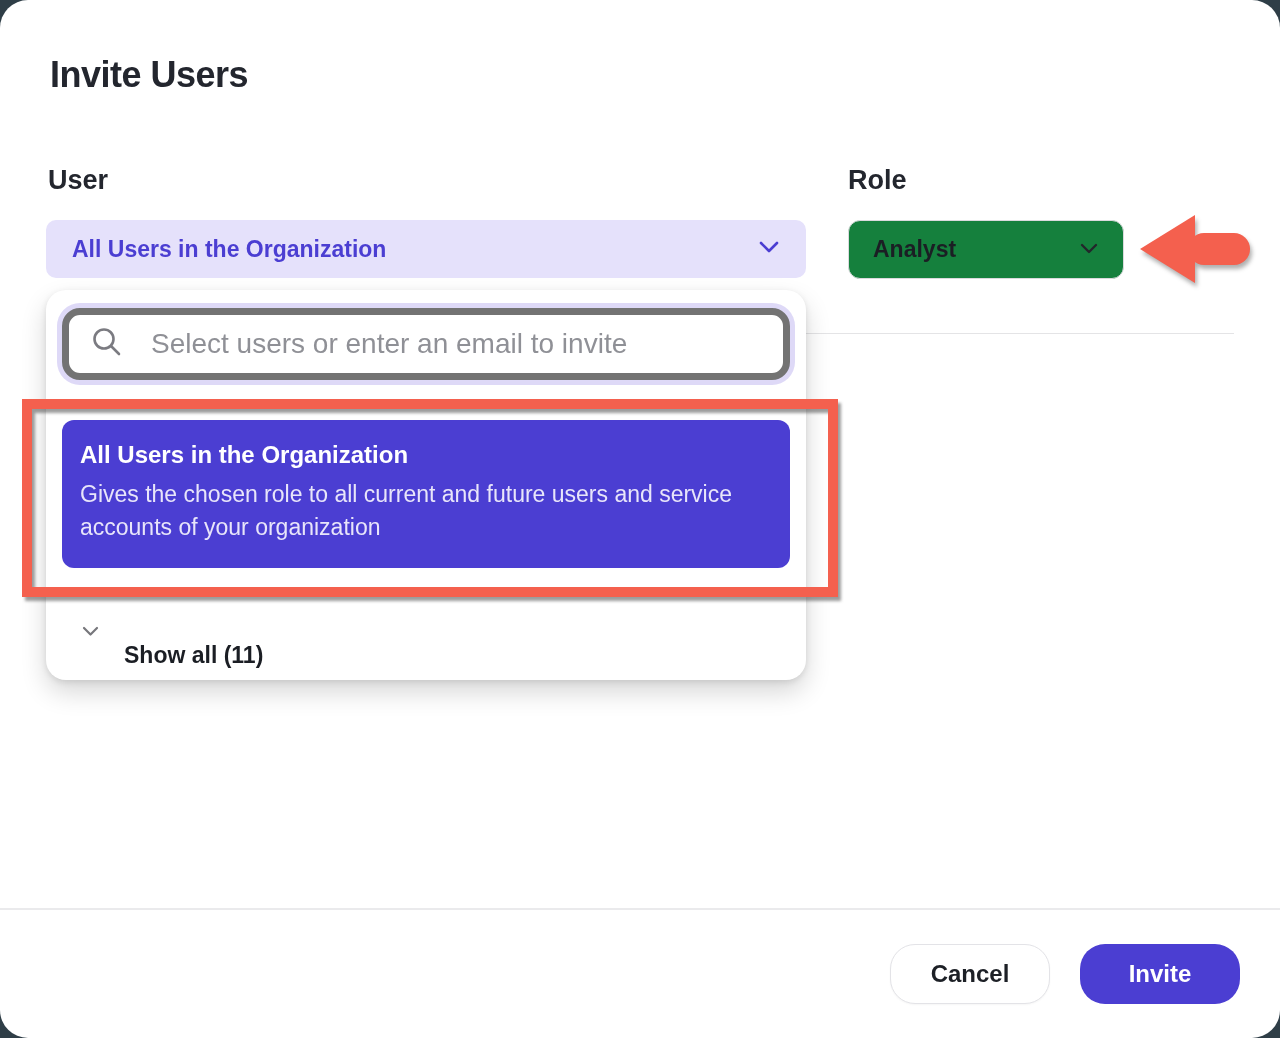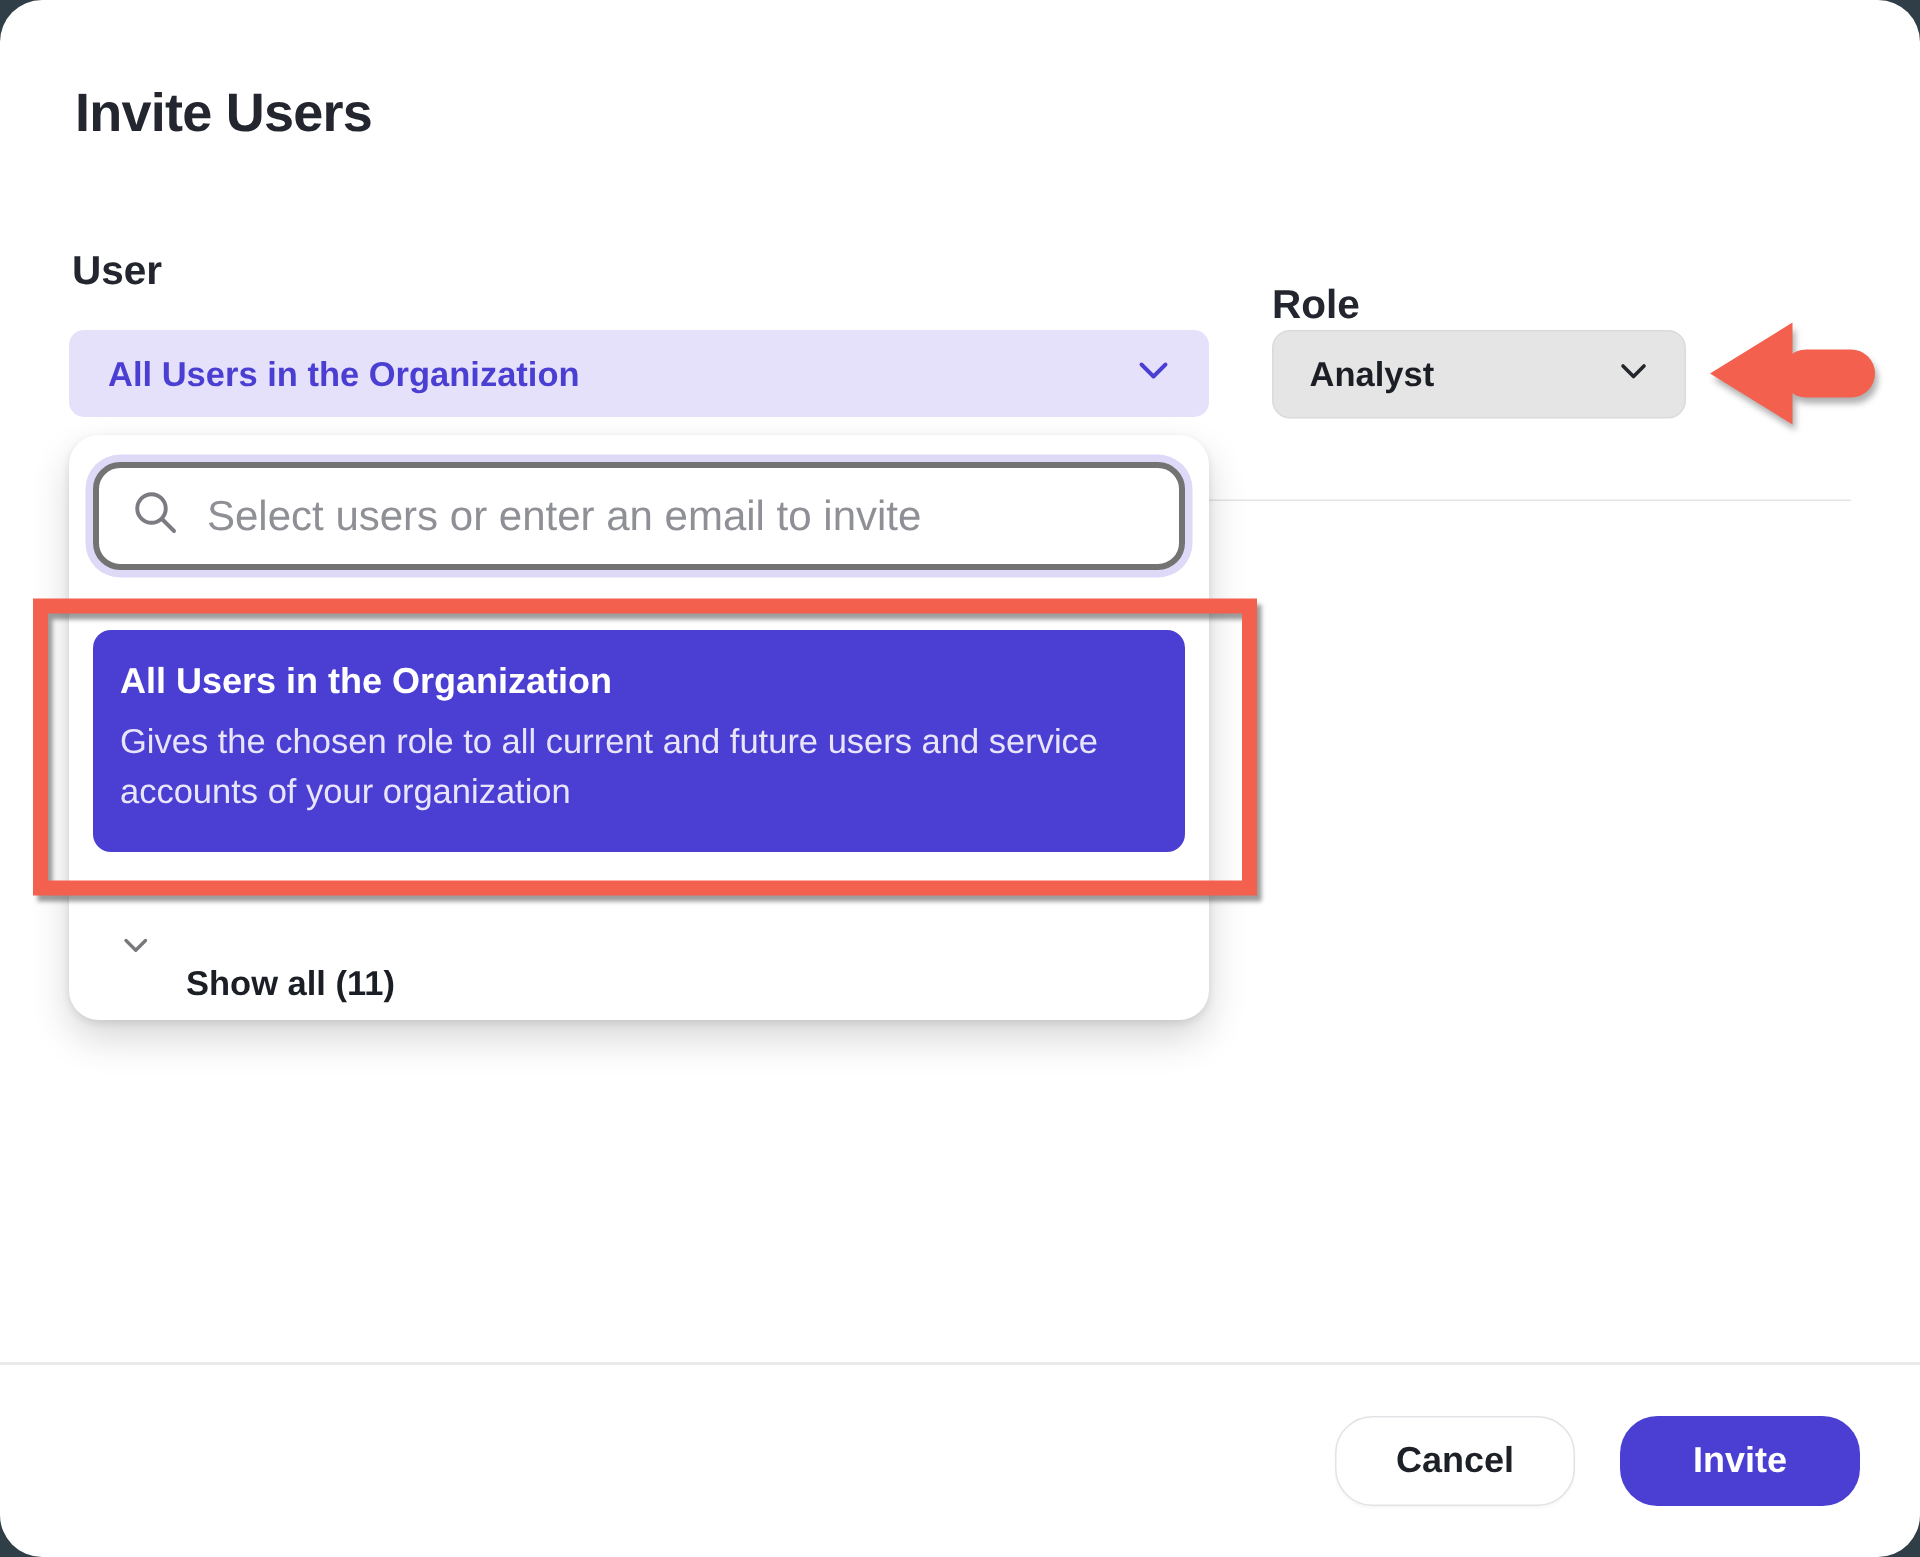--- a/index.html
+++ b/index.html
@@ -27,21 +27,21 @@
     letter-spacing: -0.5px;
     color: #23262e;
   }
   .field-label {
     position: absolute;
     font-size: 27px;
     font-weight: 700;
     color: #23262e;
   }
   .label-user { left: 48px; top: 165px; }
-  .label-role { left: 848px; top: 165px; margin-top: 23px; }
+  .label-role { left: 848px; top: 165px; }
 
   .user-trigger {
     position: absolute;
     left: 46px; top: 220px;
     width: 760px; height: 58px;
     background: #e5e1fb;
     border-radius: 10px;
     display: flex;
     align-items: center;
     justify-content: space-between;
@@ -51,21 +51,21 @@
   }
   .user-trigger .val {
     color: #4b3ed2;
     font-size: 23px;
     font-weight: 700;
   }
   .role-trigger {
     position: absolute;
     left: 848px; top: 220px;
     width: 276px; height: 59px;
-    background: #e5e5e5;
+    background: #15803d;
     border: 1px solid #dadadd;
     border-radius: 12px;
     display: flex;
     align-items: center;
     justify-content: space-between;
     padding: 0 24px;
     box-sizing: border-box;
     cursor: pointer;
     gap: 11px;
   }
@@ -90,26 +90,26 @@
     border-radius: 20px;
     box-shadow: 0 12px 26px rgba(0,0,0,0.16), 0 2px 6px rgba(0,0,0,0.10);
     z-index: 2;
   }
   .search-box {
     position: absolute;
     left: 16px; top: 18px;
     width: 728px; height: 72px;
     box-sizing: border-box;
     background: #ffffff;
-    border: 4px solid #737373;
+    border: 7px solid #737373;
     border-radius: 18px;
     box-shadow: 0 0 0 5px #ded9f7;
     display: flex;
     align-items: center;
-    gap: 16px;
+    gap: 26px;
     padding: 0 22px;
   }
   .search-box input {
     flex: 1;
     border: none;
     outline: none;
     font-family: "Liberation Sans", sans-serif;
     font-size: 28px;
     color: #3a3a3e;
     background: transparent;

